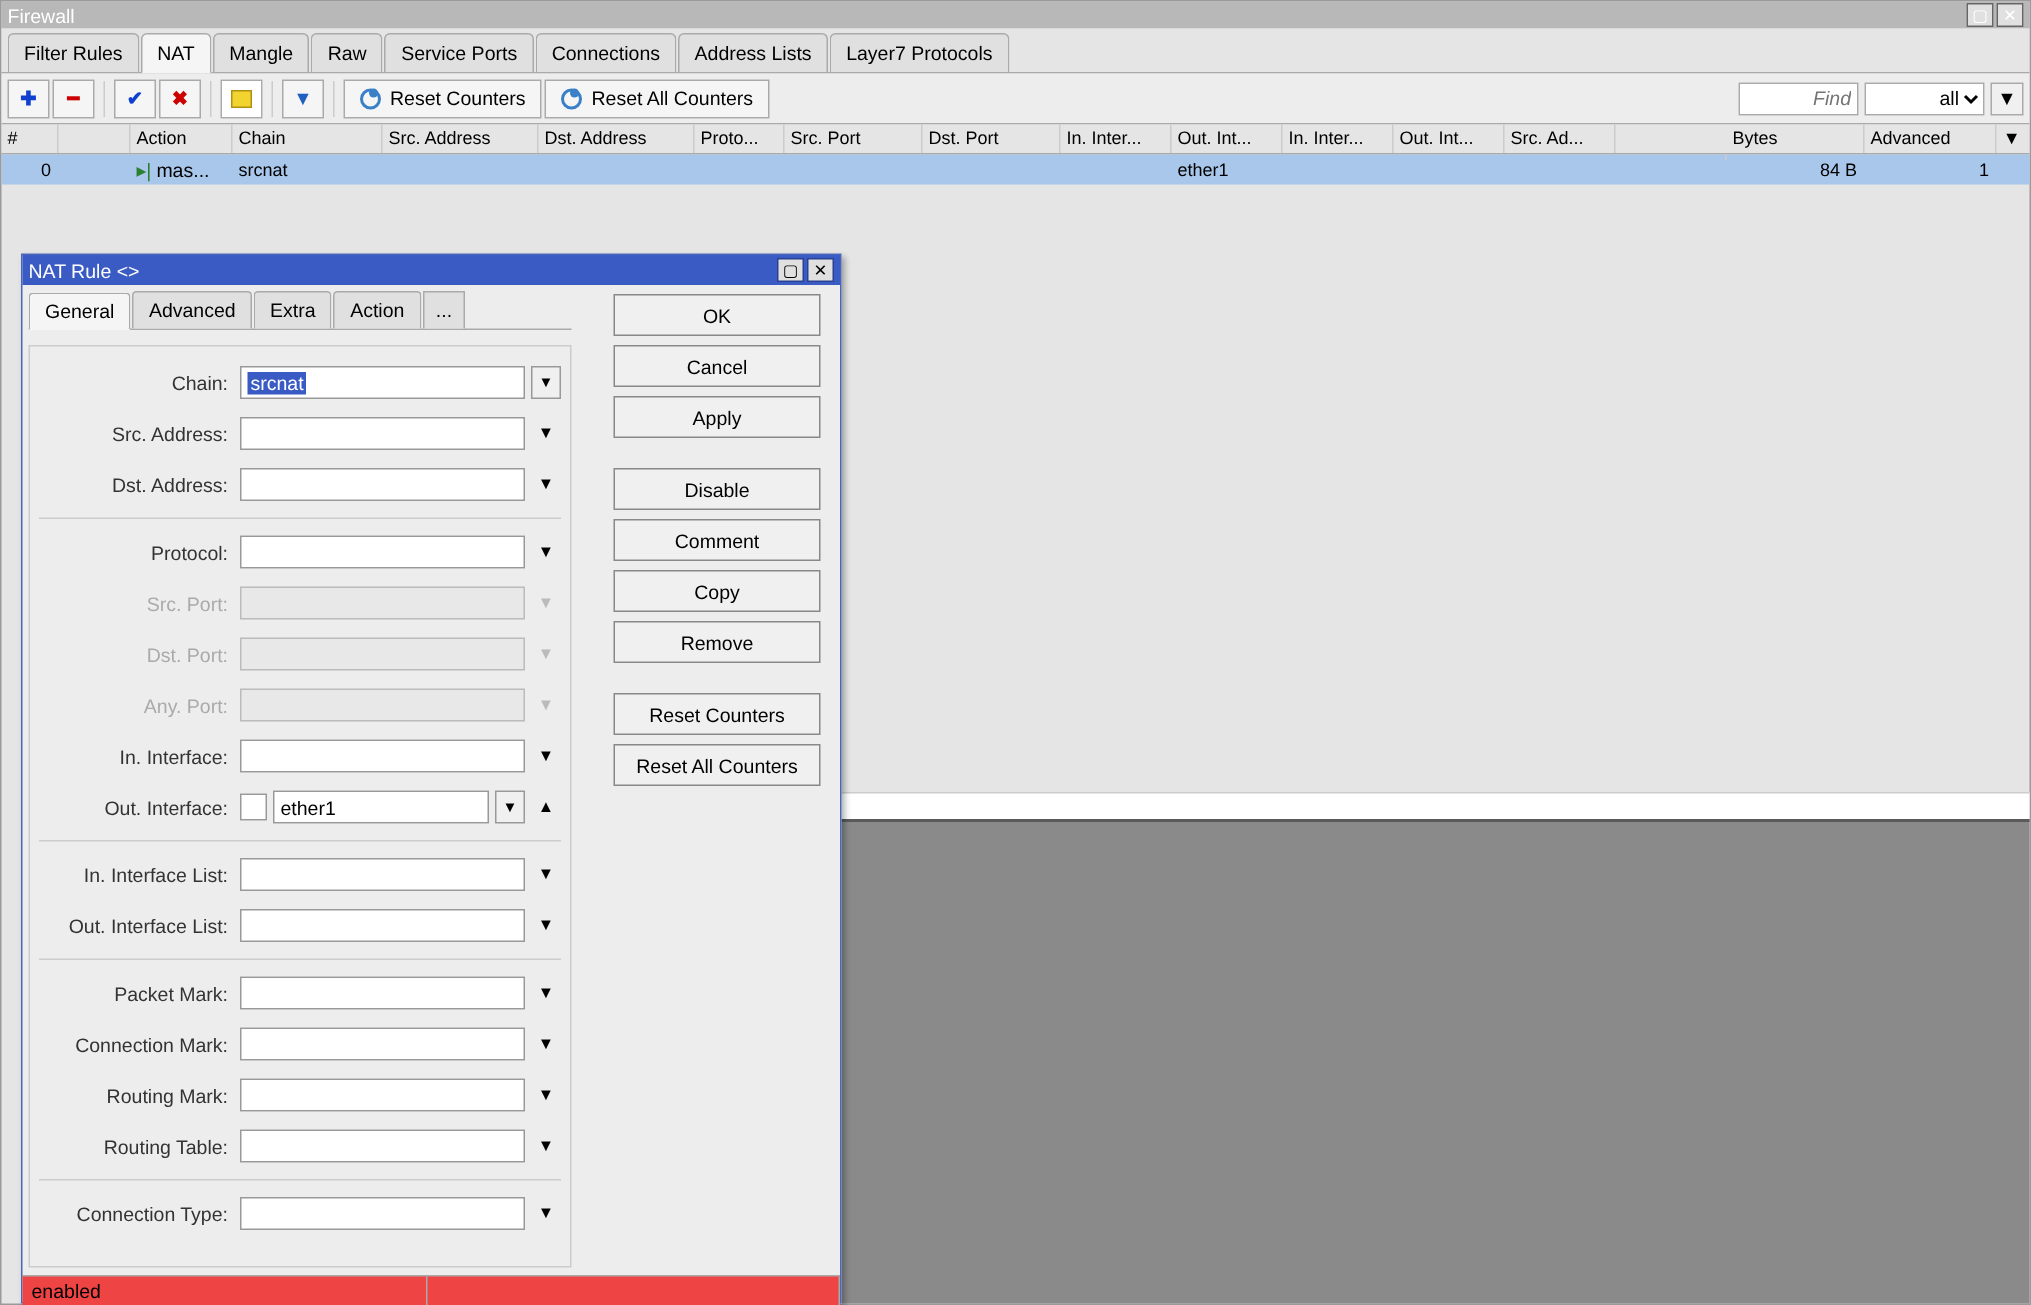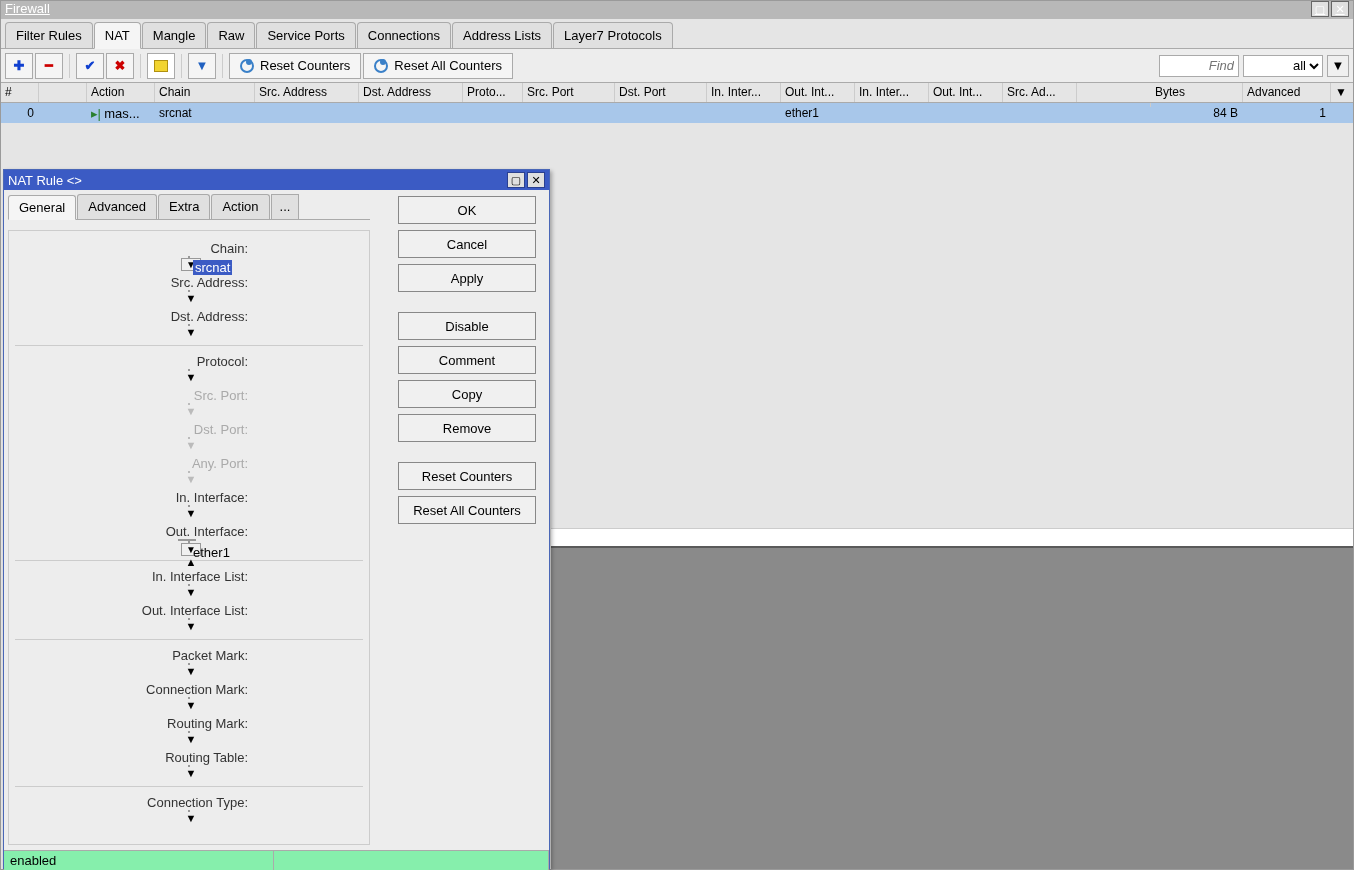--- a/index.html
+++ b/index.html
@@ -1,19 +1,19 @@
 <!DOCTYPE html>
 <html><head>
 <meta charset="utf-8">
 <style>
 * { box-sizing: border-box; font-family: Arial, sans-serif; font-size: 13px; }
 body { margin: 0; padding: 0; background: #8a8a8a; width: 1354px; height: 870px; position: relative; }
 
 .main-window { position: absolute; left: 0; top: 0; width: 1354px; height: 870px; background: #e5e5e5; border: 1px solid #9a9a9a; }
-.title-bar { height: 18px; background: #b8b8b8; display: flex; align-items: flex-start; padding: 0 4px; color: #fff; text-decoration: underline; }
+.title-bar { height: 18px; background: #b8b8b8; display: flex; align-items: center; padding: 0 4px; color: #fff; }
 .title-bar .title { flex: 1; }
 .title-bar .ctrl { width: 18px; height: 16px; border: 1px solid #666; background: #e0e0e0; display:flex; align-items:center; justify-content:center; margin-left:2px; cursor:pointer; font-size: 11px; }
 
 .tabs { display: flex; border-bottom: 1px solid #aaa; background: #e5e5e5; padding-top:3px; padding-left:4px; height: 30px; align-items:flex-end;}
 .tabs .tab { padding: 5px 10px; border: 1px solid #aaa; border-bottom: none; background: #e0e0e0; margin-right: 1px; cursor:pointer; border-radius: 4px 4px 0 0;}
 .tabs .tab.active { background: #f5f5f5; border-bottom: 1px solid #f5f5f5; position:relative; top:1px;}
 
 .toolbar { display:flex; align-items:center; height: 34px; border-bottom:1px solid #aaa; padding: 0 4px; gap:2px; background:#ededed;}
 .tb-btn { width: 28px; height: 26px; border:1px solid #aaa; background:#f5f5f5; display:flex; align-items:center; justify-content:center; cursor:pointer; font-weight:bold;}
 .tb-sep { width:1px; height:24px; background:#ccc; margin:0 4px;}
@@ -26,46 +26,46 @@
 .table-head { display:flex; background:#e5e5e5; border-bottom:1px solid #aaa; height: 20px;}
 .table-head .col { border-right:1px solid #ccc; padding:2px 4px; overflow:hidden; white-space:nowrap; text-overflow:ellipsis; font-size:12px;}
 .table-head .col.last { border-right:none; text-align:right;}
 .table-row { display:flex; height:20px; align-items:center; background:#a8c7ea;}
 .table-row .cell { border-right:1px solid transparent; padding:2px 4px; overflow:hidden; white-space:nowrap; font-size:12px;}
 
 .lower-gray { position:absolute; left:550px; top:545px; right:0; bottom:0; background:#8a8a8a; border-top:2px solid #5a5a5a;}
 .white-divider { position:absolute; left:550px; right:0; top:527px; height:18px; background:#fff; border-top:1px solid #ccc;}
 
 
-.dialog { position:absolute; left:2px; top:168px; width:547px; height:700px; background:#ededed; border:1px solid #4a67b7; box-shadow: 2px 2px 4px rgba(0,0,0,0.3);}
+.dialog { position:absolute; left:13px; top:168px; width:547px; height:700px; background:#ededed; border:1px solid #4a67b7; box-shadow: 2px 2px 4px rgba(0,0,0,0.3);}
 .dlg-title { height:20px; background:#3b5bc4; color:#fff; display:flex; align-items:center; padding:0 4px;}
 .dlg-title .t { flex:1; }
 .dlg-title .ctrl { width: 18px; height: 16px; border: 1px solid #2a4090; background: #e0e0e0; color:#000; display:flex; align-items:center; justify-content:center; margin-left:2px; cursor:pointer; font-size:11px;}
 .dlg-body { display:flex; height:660px;}
 .dlg-left { width:370px; padding:4px; }
 .dlg-right { width:170px; padding:6px 8px; display:flex; flex-direction:column; gap:6px;}
 .dlg-right button { height:28px; border:1px solid #888; background:#f0f0f0; cursor:pointer; font-size:13px;margin-left:16px;}
 
 .dlg-tabs { display:flex; border-bottom:1px solid #aaa; margin-bottom:10px;}
 .dlg-tabs .dt { padding:4px 10px; border:1px solid #aaa; border-bottom:none; background:#e0e0e0; cursor:pointer; border-radius:3px 3px 0 0; margin-right:1px;}
 .dlg-tabs .dt.active { background:#f5f5f5; border-bottom:1px solid #f5f5f5; position:relative; top:1px;}
 .dlg-tabs .dots { padding:4px 8px; border:1px solid #aaa; border-bottom:none; background:#e0e0e0;}
 
 .form-wrap { border:1px solid #ccc; padding:10px 6px 6px 6px; height:615px; overflow:auto; background:#ededed;}
-.form-row { display:flex; align-items:center; height:28px; margin-bottom:6px;flex-direction:column;}
+.form-row { display:flex; align-items:center; height:28px; margin-bottom:6px;}
 .form-row label { width:134px; text-align:right; padding-right:8px; color:#333;}
 .form-row.disabled label { color:#aaa;}
 .form-row .input { flex:1; height:22px; border:1px solid #999; background:#fff; position:relative;}
 .form-row.disabled .input { background:#e8e8e8; border-color:#bbb;}
 .form-row .dd-btn { width:20px; height:22px; border:1px solid #999; background:#f0f0f0; margin-left:4px; display:flex; align-items:center; justify-content:center; font-size:10px;}
 .form-row .arrow-btn { width:20px; height:22px; margin-left:4px; display:flex; align-items:center; justify-content:center; font-size:11px;}
 .form-row .input .val { position:absolute; left:4px; top:3px; }
 .form-row .input .val.selected { background:#3b5bc4; color:#fff; padding:0 2px;}
 .form-row .cb { width:18px; height:18px; border:1px solid #999; background:#fff; margin-right:4px;}
-.status-bar { display:flex; border-top:1px solid #aaa; height:20px; align-items:center; background:#86efac;}
+.status-bar { display:flex; border-top:1px solid #aaa; height:20px; align-items:center; background:#ef4444;}
 .status-bar .seg { border-right:1px solid #aaa; padding:0 6px; height:100%; display:flex; align-items:center;}
 .icon-counter { width:14px; height:14px; border-radius:50%; border:2px solid #3a80c8; display:inline-block; position:relative;}
 .icon-counter::after { content:''; position:absolute; left:4px; top:-2px; width:6px; height:6px; background:#3a80c8; border-radius:50%;}
 hr.sep { border:none; border-top:1px solid #ccc; margin:8px 0;}
 .dlg-right .sep-gap { height:8px; }
 </style>
 </head>
 <body>
 
 <div class="main-window">

